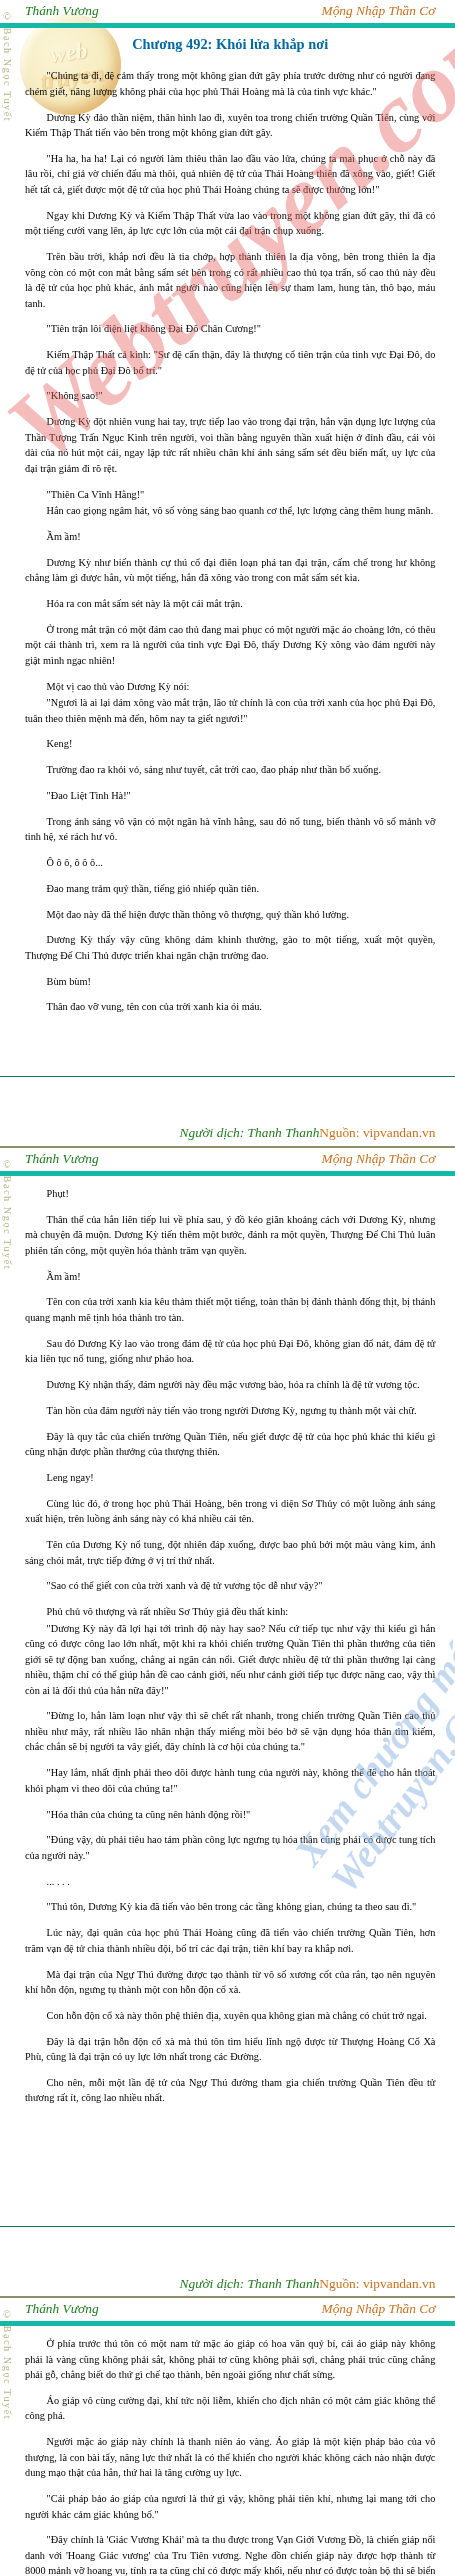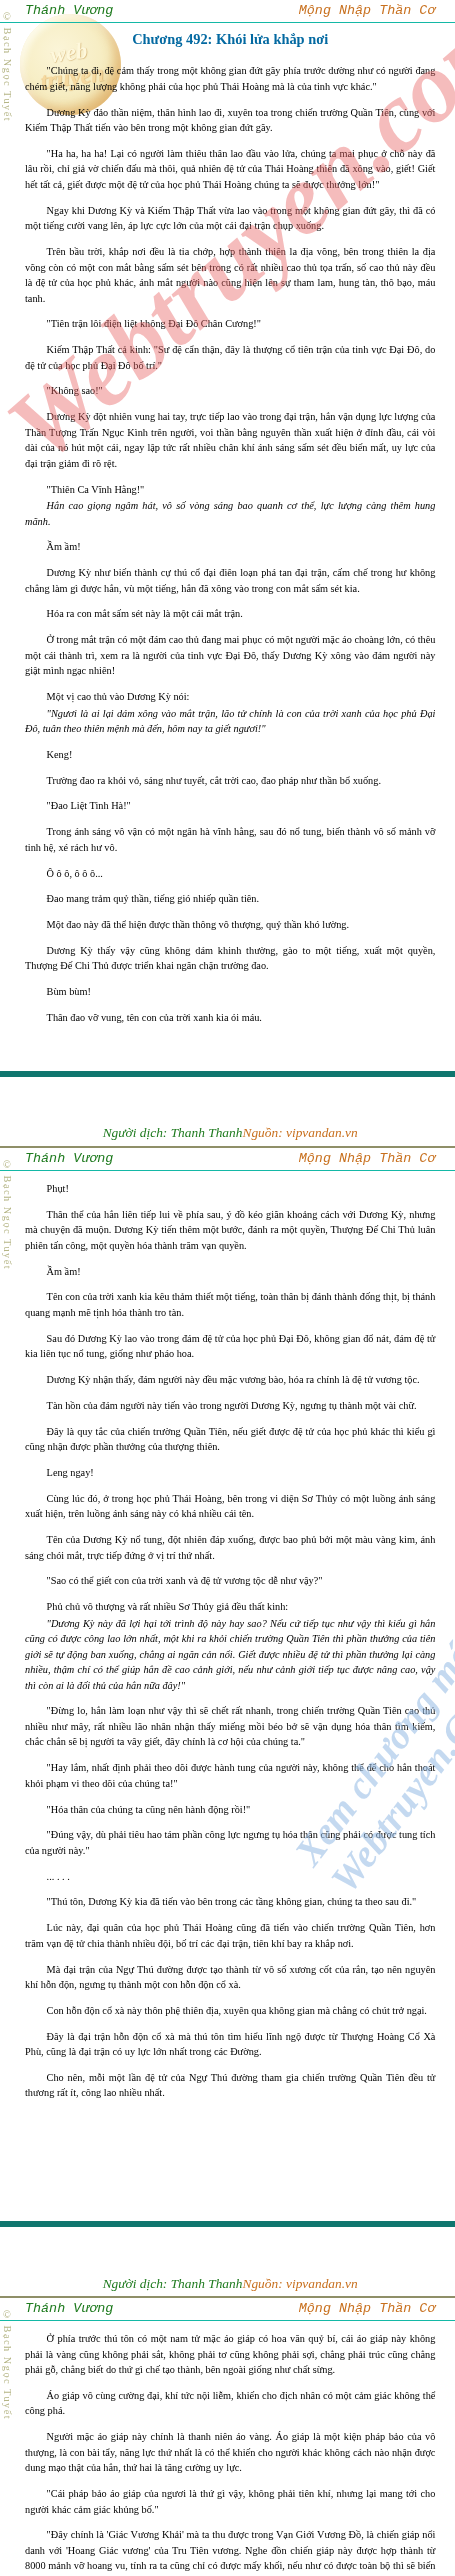--- a/index.html
+++ b/index.html
@@ -4,33 +4,33 @@
 <style>
   html,body{margin:0;padding:0;background:#fff;}
   #wrap{position:relative;width:456px;height:3403px;margin:0 auto;overflow:hidden;
         background:#fff;font-family:"Liberation Serif","DejaVu Serif",serif;}
   .page{position:relative;display:flex;flex-direction:column;overflow:hidden;z-index:1;}
   #pages > .page:nth-child(1){height:1146px;}
   #pages > .page:nth-child(3){height:1148px;}
   #pages > .page:nth-child(5){height:1106px;}
   .page-sep{height:2.1px;background:#8f8f68;}
   .page-header{display:flex;justify-content:space-between;align-items:baseline;
-       padding:3.1px 20.6px 3.6px 25px;border-bottom:1px solid #14b8a6;font-family:Liberation Mono, monospace;}
+       padding:3.1px 20.6px 3.6px 25px;border-bottom:5px solid #14b8a6;}
   .page-header .book-title{font-style:italic;font-size:13.4px;color:#1e7a1e;}
   .page-header .novel-title{font-style:italic;font-size:13.4px;color:#c8701e;}
   .chapter-title{color:#0369a1;font-weight:bold;font-size:14.4px;text-align:center;
        margin:8.2px 20.6px 5.2px 25px;}
   .page-body{flex:1 1 auto;overflow:hidden;padding:0 20.6px 0 25px;position:relative;z-index:1;}
   .para{margin:10.3px 0;font-size:10.3px;line-height:15.5px;color:#000;text-align:justify;
        text-indent:21.6px;}
-  .para.tight{margin-top:-9.3px;font-style:italic;}
-  .page-footer{display:flex;justify-content:center;align-items:baseline;
-       padding:3.1px 20.6px 4.6px 25px;border-top:6px solid #0f766e;}
+  .para.tight{margin-top:-9.3px;}
+  .page-footer{display:flex;justify-content:flex-end;align-items:baseline;
+       padding:3.1px 20.6px 4.6px 25px;border-top:1px solid #0f766e;}
   .page-footer .translator{font-style:italic;font-size:13.4px;color:#1e7a1e;}
-  .page-footer .source{font-style:italic;font-size:13.4px;color:#c8701e;margin-top:45px;}
+  .page-footer .source{font-size:13.4px;color:#c8701e;margin-top:45px;}
   .copyright-vertical{position:absolute;left:1.5px;top:11.3px;writing-mode:vertical-rl;
        font-size:10.3px;color:#b5b585;letter-spacing:1.5px;z-index:2;pointer-events:none;}
   
   .wm{position:absolute;pointer-events:none;white-space:nowrap;}
   .wm-logo{left:19.6px;top:14.4px;width:101px;height:101px;border-radius:50%;z-index:0;
        background:radial-gradient(circle at 40% 35%, #fbf5d8 0%, #f6ecc0 55%, #eeda9e 78%, #e4bd7a 100%);
        box-shadow:inset -5.2px -7.2px 11.3px rgba(210,140,60,0.45), inset 3.1px 4.1px 7.2px rgba(255,255,245,0.9);
        display:flex;flex-direction:column;align-items:center;justify-content:center;
        transform:rotate(-8deg);}
   .wm-logo span{display:block;font-style:italic;font-weight:bold;color:#fef8dc;

